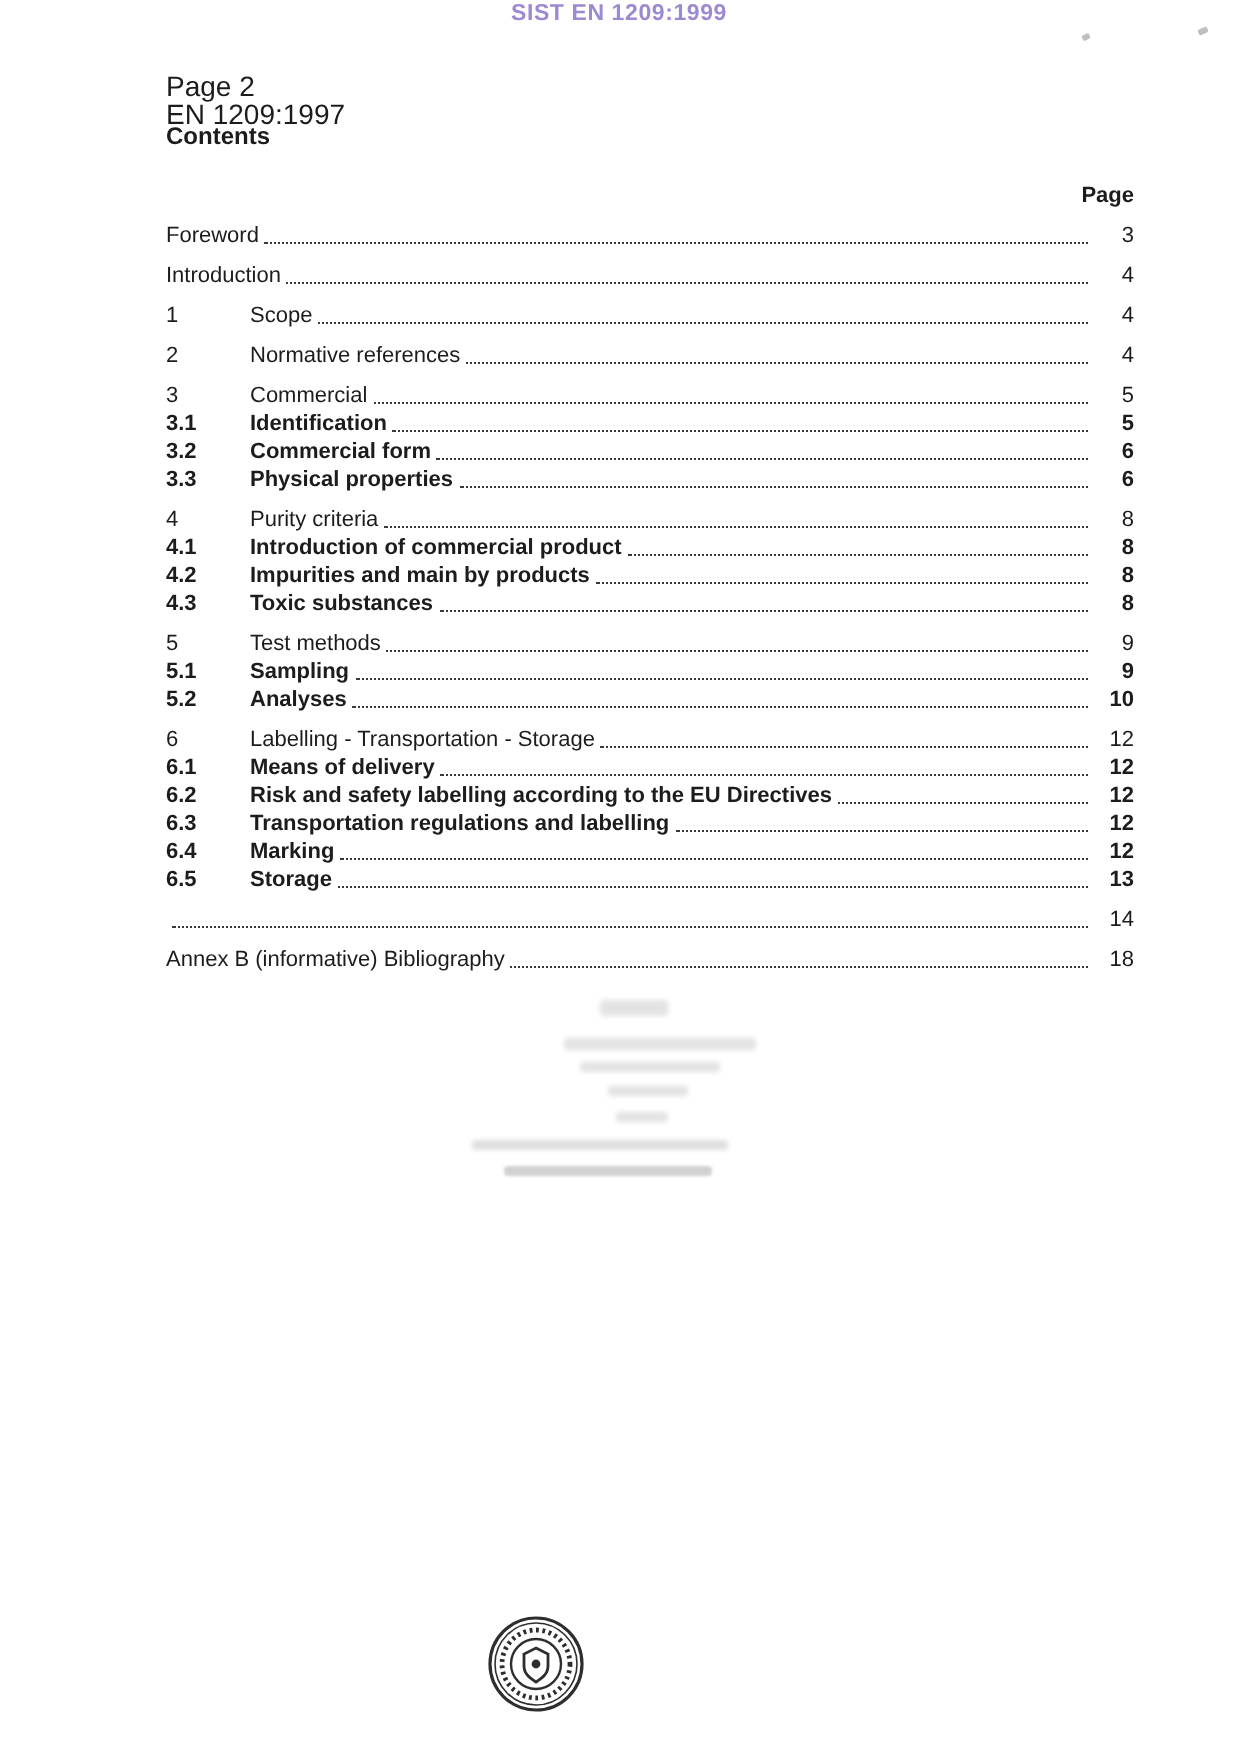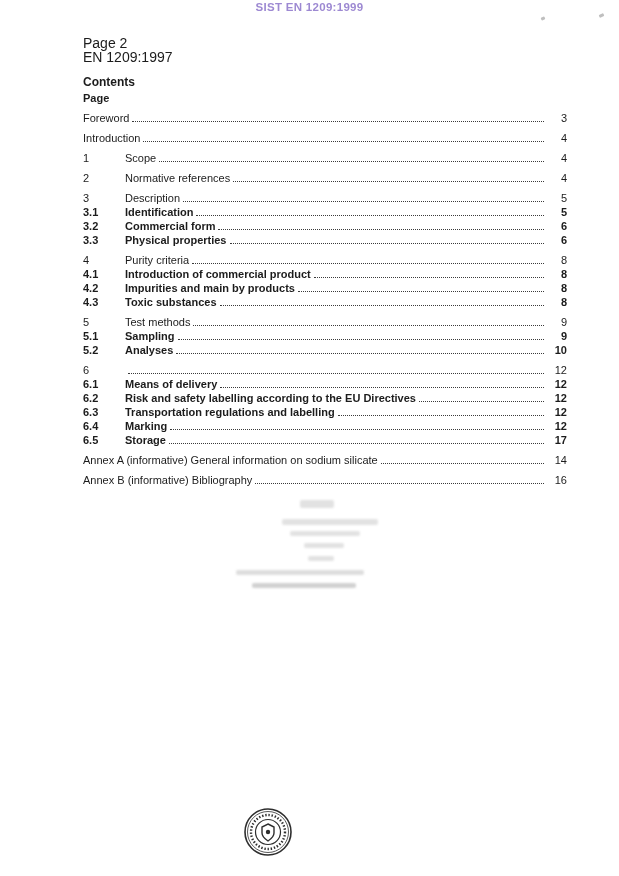--- a/index.html
+++ b/index.html
@@ -18,24 +18,24 @@
     color:#9d89d2;
     letter-spacing:0.3px;
     filter: blur(0.3px);
   }
   .corner-mark { position:absolute; width:4px; height:3px; background:#8a8a8a; opacity:0.55; border-radius:1px; transform:rotate(-25deg); }
   .cm1 { top:17px; left:541px; }
   .cm2 { top:14px; left:599px; width:5px; }
 
   .page-header { position:absolute; left:83px; top:36px; font-size:14px; line-height:14px; }
 
-  .contents-title { position:absolute; left:83px; top:75px; font-size:12px; font-weight:bold; }
+  .contents-title { position:absolute; left:83px; top:61px; font-size:12px; font-weight:bold; }
 
   .toc { position:absolute; left:83px; top:92px; width:484px; font-size:11px; }
-  .page-col-label { text-align:left; font-weight:bold; margin-bottom:7px; }
+  .page-col-label { text-align:right; font-weight:bold; margin-bottom:7px; }
 
   .toc-row { display:flex; align-items:flex-end; line-height:14px; height:14px;font-weight:bold; }
   .toc-row.g { margin-top:6px; }
   .toc-row.b { font-weight:normal; }
   .num { width:42px; flex:none; }
   .lbl { flex:none; white-space:nowrap; }
   .leader { flex:1; min-width:10px; border-bottom:1.5px dotted #3a3a3a; margin:0 3px 3px 3px; }
   .pg { width:20px; flex:none; text-align:right; }
 
   
@@ -86,21 +86,21 @@
         <span class="pg">4</span>
     </div>
     <div class="toc-row b g">
       <span class="num">2</span>
         <span class="lbl">Normative references</span>
         <span class="leader"></span>
         <span class="pg">4</span>
     </div>
     <div class="toc-row b g">
       <span class="num">3</span>
-        <span class="lbl">Description</span>
+        <span class="lbl">Commercial</span>
         <span class="leader"></span>
         <span class="pg">5</span>
     </div>
     <div class="toc-row">
       <span class="num">3.1</span>
         <span class="lbl">Identification</span>
         <span class="leader"></span>
         <span class="pg">5</span>
     </div>
     <div class="toc-row">
@@ -152,20 +152,21 @@
         <span class="pg">9</span>
     </div>
     <div class="toc-row">
       <span class="num">5.2</span>
         <span class="lbl">Analyses</span>
         <span class="leader"></span>
         <span class="pg">10</span>
     </div>
     <div class="toc-row b g">
       <span class="num">6</span>
+        <span class="lbl">Labelling - Transportation - Storage</span>
         <span class="leader"></span>
         <span class="pg">12</span>
     </div>
     <div class="toc-row">
       <span class="num">6.1</span>
         <span class="lbl">Means of delivery</span>
         <span class="leader"></span>
         <span class="pg">12</span>
     </div>
     <div class="toc-row">
@@ -183,31 +184,30 @@
     <div class="toc-row">
       <span class="num">6.4</span>
         <span class="lbl">Marking</span>
         <span class="leader"></span>
         <span class="pg">12</span>
     </div>
     <div class="toc-row">
       <span class="num">6.5</span>
         <span class="lbl">Storage</span>
         <span class="leader"></span>
-        <span class="pg">17</span>
+        <span class="pg">13</span>
     </div>
     <div class="toc-row b nonum g">
-      <span class="lbl">Annex A (informative) General information on sodium silicate</span>
         <span class="leader"></span>
         <span class="pg">14</span>
     </div>
     <div class="toc-row b nonum g">
       <span class="lbl">Annex B (informative) Bibliography</span>
         <span class="leader"></span>
-        <span class="pg">16</span>
+        <span class="pg">18</span>
     </div>
   </div>
 
   <div class="smudge s1"></div>
   <div class="smudge s2"></div>
   <div class="smudge s3"></div>
   <div class="smudge s4"></div>
   <div class="smudge s5"></div>
   <div class="smudge s6"></div>
   <div class="smudge s7"></div>

